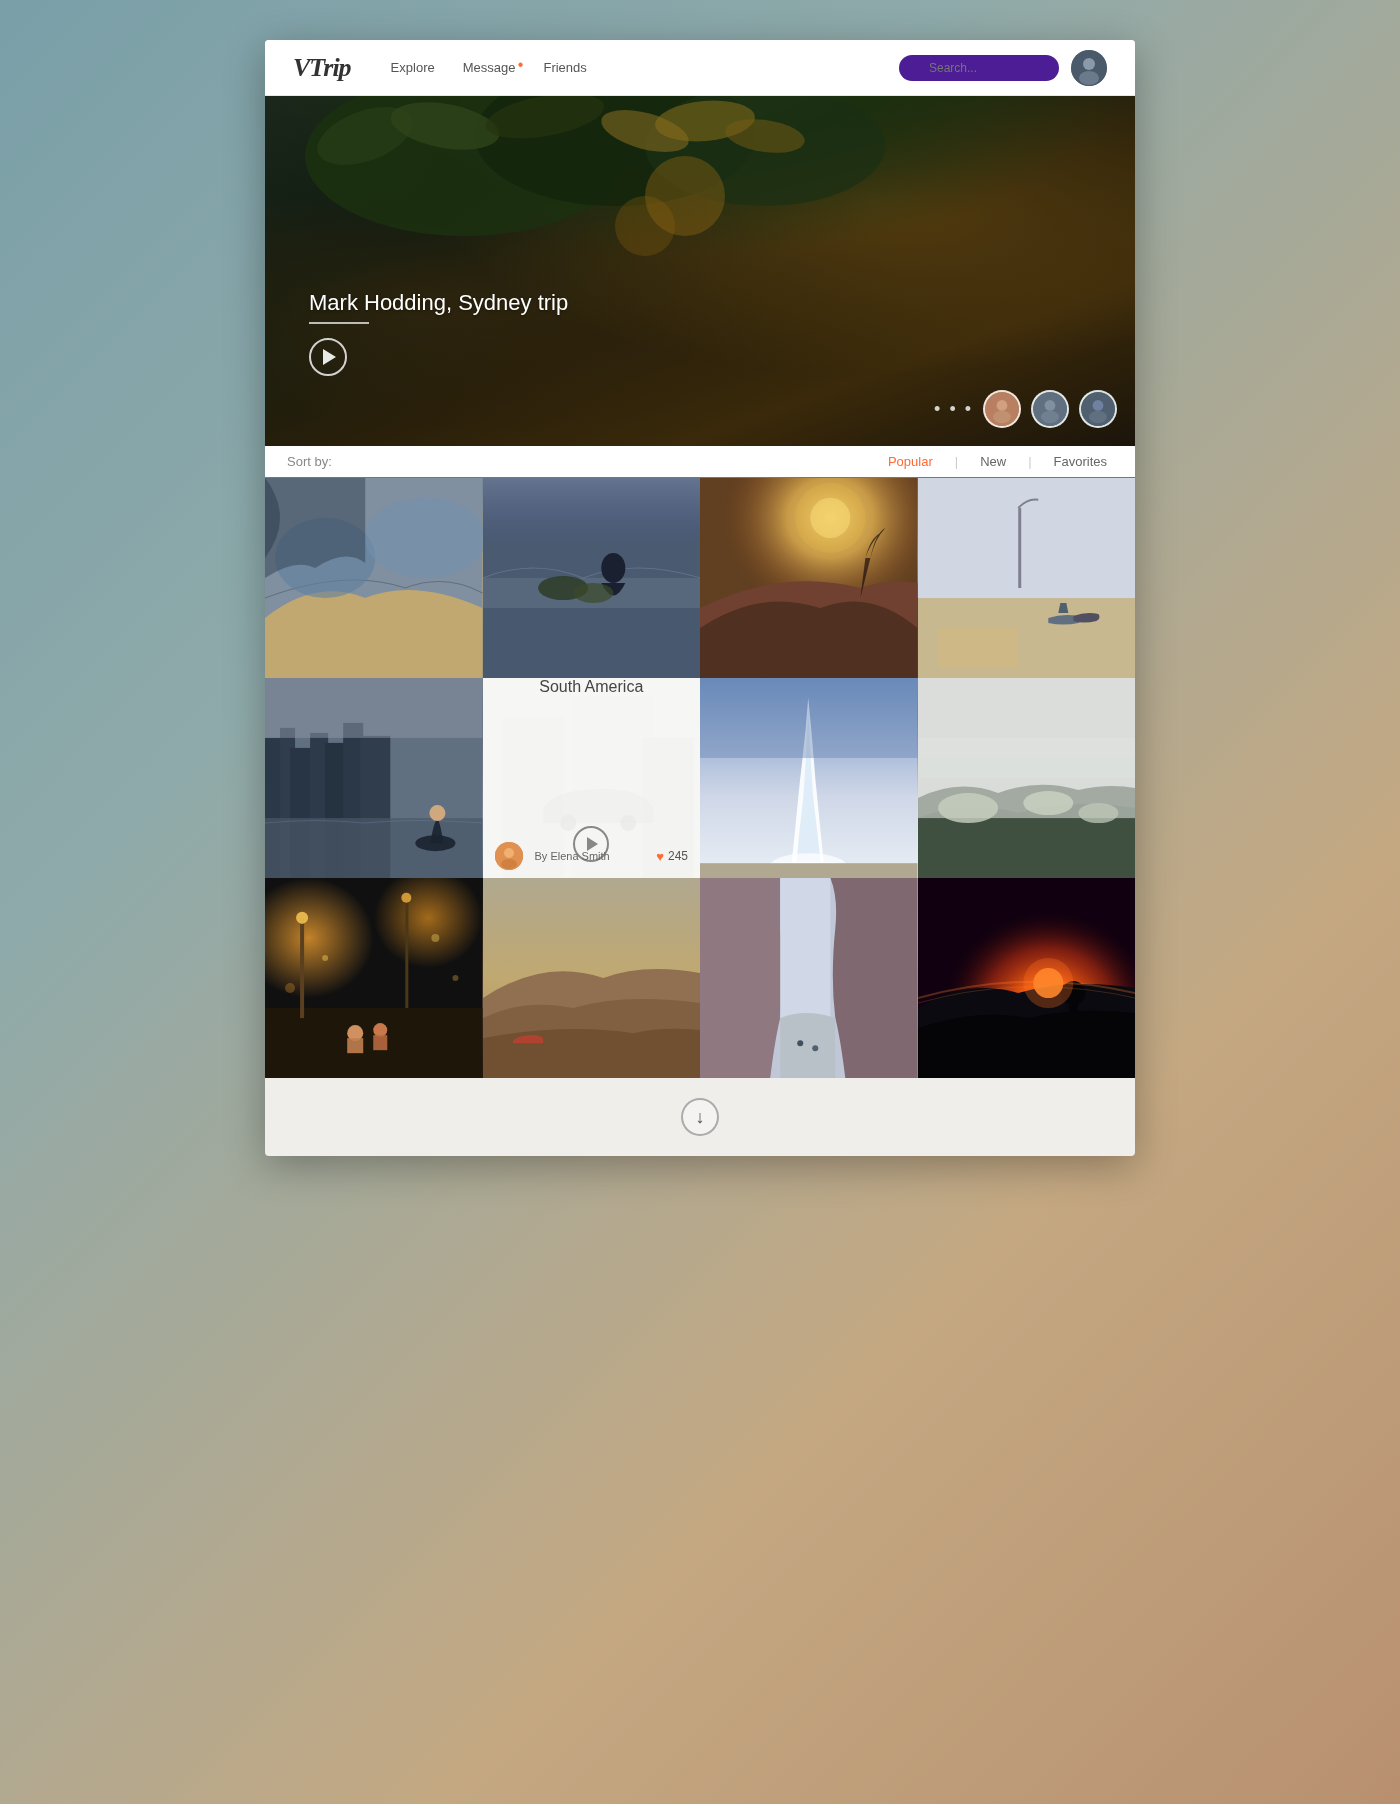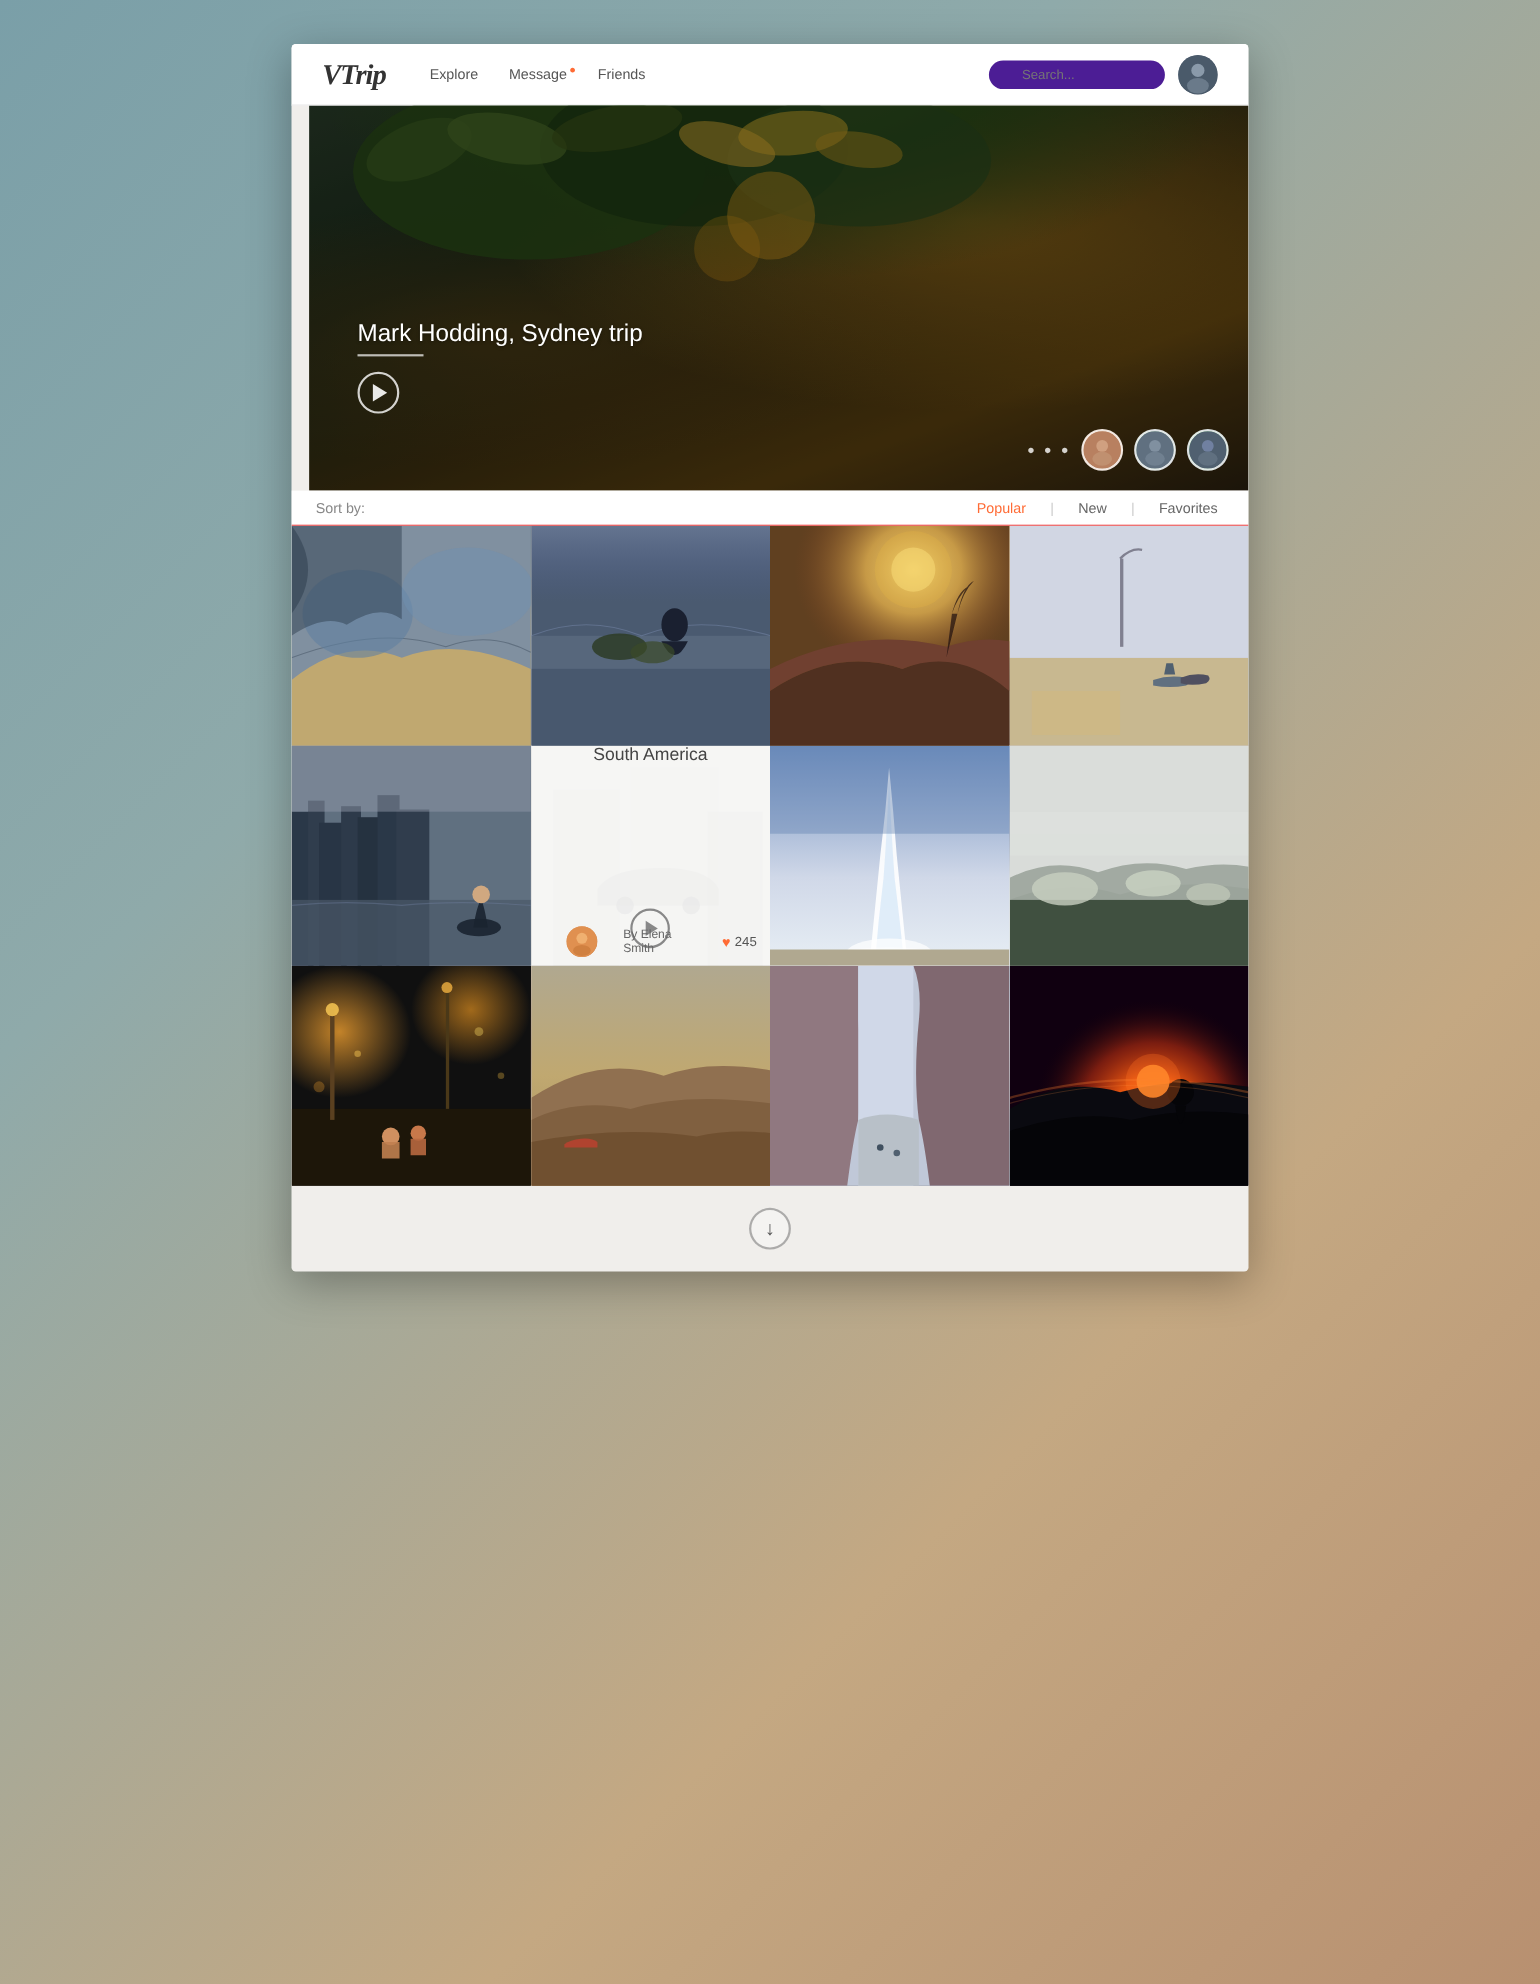--- a/index.html
+++ b/index.html
@@ -91,21 +91,20 @@
       overflow: hidden;
       cursor: pointer;
     }
     .user-avatar svg { width: 100%; height: 100%; }
 
     
     .hero {
       position: relative;
       height: 350px;
       overflow: hidden;
-      margin-left: 16px;
     }
     .hero-bg {
       width: 100%;
       height: 100%;
       background:
         radial-gradient(ellipse at 70% 30%, rgba(200,140,30,0.5) 0%, transparent 50%),
         radial-gradient(ellipse at 20% 60%, rgba(80,60,20,0.7) 0%, transparent 40%),
         linear-gradient(160deg, #2a3d2a 0%, #1a2a1a 30%, #3d3010 55%, #5a4010 75%, #2a2010 100%);
     }
     .hero-overlay {
@@ -284,22 +283,21 @@
       border-bottom: 7px solid transparent;
       border-left: 11px solid #888;
       margin-left: 3px;
     }
     .card-footer {
       position: absolute;
       bottom: 0; left: 0; right: 0;
       padding: 8px 12px;
       display: flex;
       align-items: center;
-      gap: 24px;
-      margin-left: 20px;
+      gap: 12px;
     }
     .card-author-avatar {
       width: 28px; height: 28px;
       border-radius: 50%;
       background: linear-gradient(135deg, #e8a060, #c07040);
       flex-shrink: 0;
     }
     .card-author-name {
       font-size: 11px;
       color: #666;

